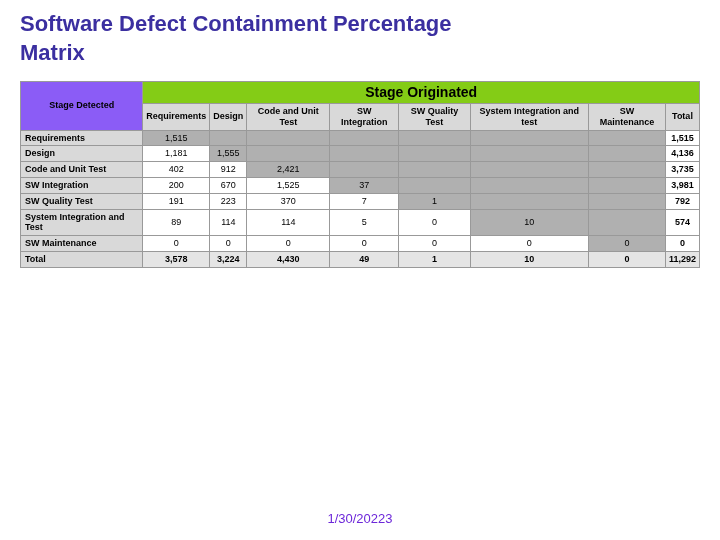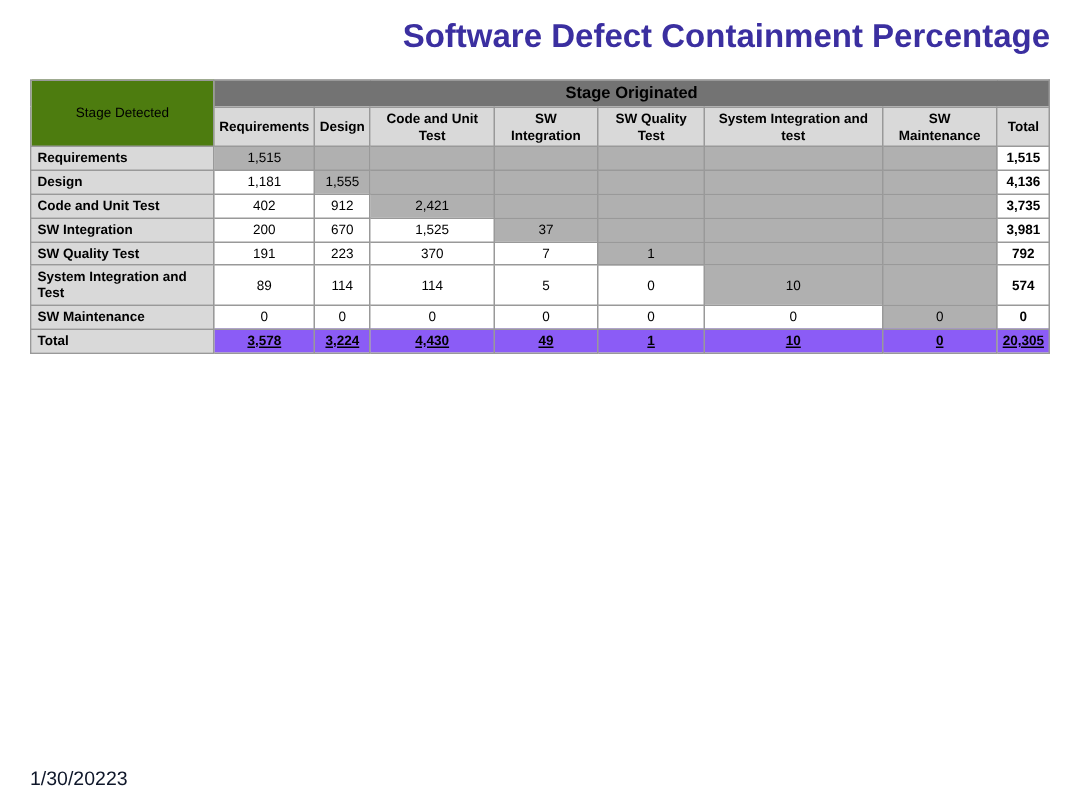--- a/index.html
+++ b/index.html
@@ -11,21 +11,21 @@
       overflow: hidden;
     }
     .page {
       width: 720px;
       height: 540px;
       padding: 10px 20px;
       display: flex;
       flex-direction: column;
     }
     .title {
-      text-align: right;
+      text-align: left;
       font-size: 22px;
       font-weight: bold;
       color: #3b2fa0;
       margin-bottom: 14px;
       line-height: 1.3;
     }
     .matrix-wrapper {
       flex: 1;
     }
     table {
@@ -34,64 +34,64 @@
       font-size: 9px;
     }
     th, td {
       border: 1px solid #999;
       text-align: center;
       padding: 2px 3px;
       vertical-align: middle;
       line-height: 1.2;
     }
     .header-stage-originated {
-      background: #737373;
-      font-weight: bold;
-      font-size: 11px;
+      background: #84cc16;
+      font-weight: bold;
+      font-size: 14px;
     }
     .header-row th {
       background: #d9d9d9;
       font-weight: bold;
     }
     .row-header-cell {
       background: #d9d9d9;
       font-weight: bold;
       text-align: left;
       padding-left: 4px;
     }
     .corner-cell {
-      background: #4d7c0f;
-      font-weight: normal;
+      background: #8b5cf6;
+      font-weight: bold;
     }
     
     .gray-cell {
       background: #b0b0b0;
     }
     td.total-cell {
       font-weight: bold;
     }
     tr.total-row td {
       font-weight: bold;
-      background: #8b5cf6;
-      text-decoration: underline;
+      background: #e5e5e5;
     }
     .footer {
       display: flex;
-      justify-content: flex-start;
+      justify-content: center;
       padding: 8px 0 4px 0;
       font-size: 13px;
-      color: #0f172a;
+      color: #6d28d9;
     }
   </style>
 </head>
 <body>
 
 <div class="page">
   <div class="title">
     <span>Software Defect Containment Percentage</span><br>
+    <span>Matrix</span>
   </div>
   <div class="matrix-wrapper">
     <table>
       <thead>
         <tr>
           <th rowspan="2" class="corner-cell">Stage Detected</th>
           <th colspan="8" class="header-stage-originated">Stage Originated</th>
         </tr>
         <tr class="header-row" id="col-headers">
         <th>Requirements</th>
@@ -184,21 +184,21 @@
           </tr>
           <tr class="total-row">
             <th class="row-header-cell">Total</th>
             <td>3,578</td>
             <td>3,224</td>
             <td>4,430</td>
             <td>49</td>
             <td>1</td>
             <td>10</td>
             <td>0</td>
-            <td class="total-cell">20,305</td>
+            <td class="total-cell">11,292</td>
           </tr>
         </tbody>
     </table>
   </div>
   <div class="footer">
     <span>1/30/2022</span>
     <span>3</span>
   </div>
 </div>
 

